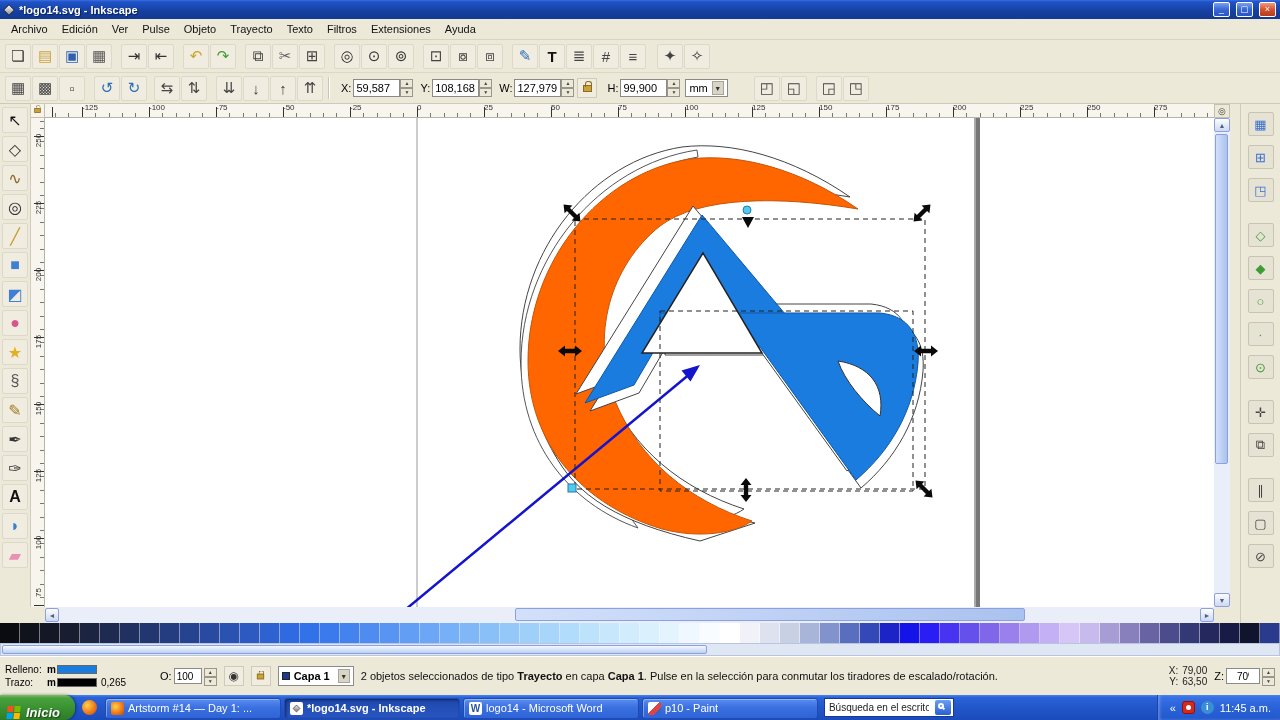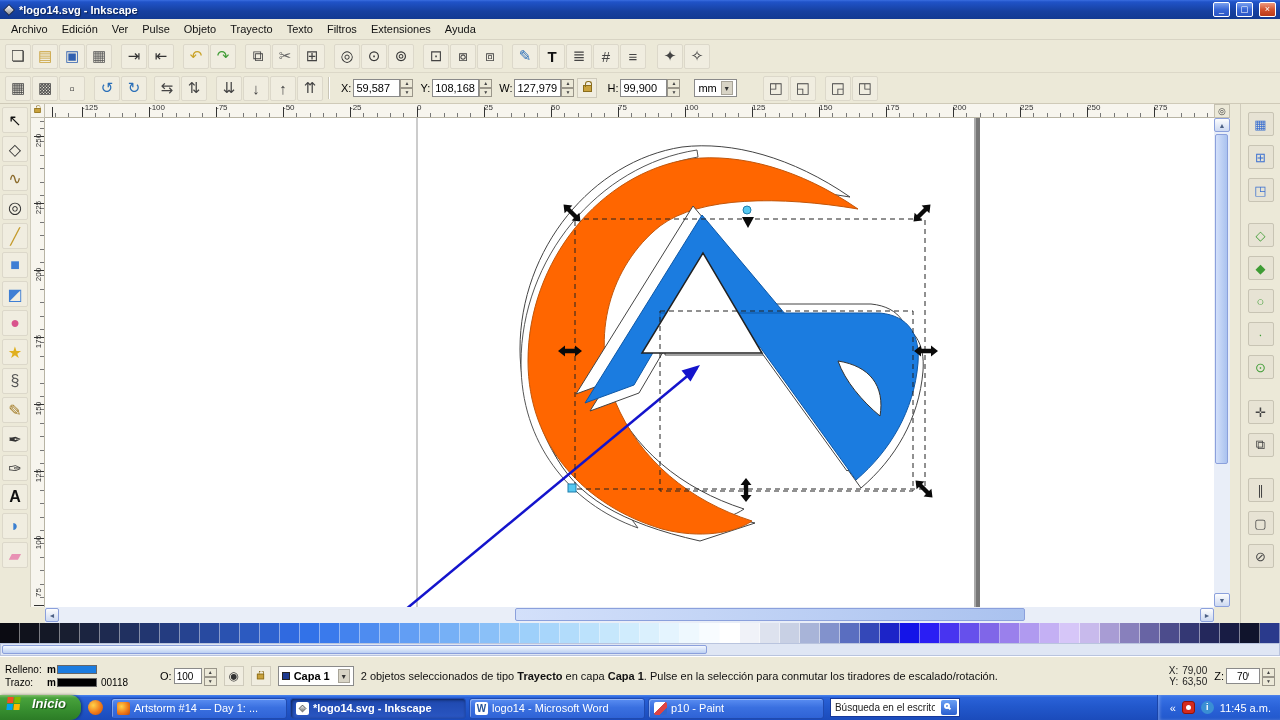--- a/index.html
+++ b/index.html
@@ -21,21 +21,21 @@
   .toolbar{position:absolute;left:0;width:1280px;display:flex;align-items:center;background:#ece9d8;padding:0 5px}
   #tb1{top:40px;height:33px;border-bottom:1px solid #dcd8c8}
   #tb2{top:73px;height:31px;border-bottom:1px solid #cfcab8}
   .tlist{display:flex;align-items:center}
   .tbtn{min-width:26px;height:25px;display:flex;align-items:center;justify-content:center;font-size:15px;border:1px solid #dcd8ca;border-radius:2px;background:#f0ede0;margin-right:1px}
   .vsep{width:2px;height:22px;border-left:1px solid #c9c5b6;border-right:1px solid #fff;margin:0 4px;flex:none}
   .fld-label{margin:0 2px 0 7px}
   input.num{width:47px;height:18px;border:1px solid #8a8a8a;background:#fff;font:11px "Liberation Sans",sans-serif;padding:0 2px}
   .spin{display:flex;flex-direction:column;width:13px;height:18px;flex:none}
   .spin span{flex:1;background:#ece9d8;border:1px solid #9a968a;font-size:5px;line-height:7px;text-align:center;color:#444}
-  .unit-select{display:flex;align-items:center;border:1px solid #8a8a8a;background:#fff;height:18px;padding:0 3px;margin-left:14px}
+  .unit-select{display:flex;align-items:center;border:1px solid #8a8a8a;background:#fff;height:18px;padding:0 3px;margin-left:5px}
   .dd-arrow{width:12px;height:14px;background:#d8d4c6;border:1px solid #a8a498;font-size:7px;text-align:center;line-height:13px;margin-left:4px;color:#333}
   .lockicon{width:9px;height:7px;background:#c9a23c;border:1px solid #8a6d1c;position:relative;display:inline-block}
   .lockicon::before{content:"";position:absolute;top:-5px;left:1px;width:5px;height:5px;border:1px solid #8a6d1c;border-bottom:none;border-radius:3px 3px 0 0}
   .lockbtn{width:20px;height:20px;display:flex;align-items:center;justify-content:center;border:1px solid #cfcbbc;background:#f0ede0;margin:0 3px}
   
   .toolbox{position:absolute;left:0;top:104px;width:31px;height:519px;background:#ece9d8;border-right:1px solid #d0ccbc;display:flex;flex-direction:column;align-items:center;gap:3px;padding-top:3px}
   .toolbox .tbtn{width:26px;height:26px;font-size:16px;margin:0}
   .toolbox-overflow{position:absolute;bottom:2px;left:4px;font-size:8px;color:#222}
   
   .ruler-corner{position:absolute;left:31px;top:104px;width:14px;height:14px;background:#f6f4ec;border-right:1px solid #c4c0b0;border-bottom:1px solid #c4c0b0;display:flex;align-items:center;justify-content:center}
@@ -76,21 +76,21 @@
   .sm-btn{width:20px;height:20px;display:flex;align-items:center;justify-content:center;border:1px solid #cfcbbc;background:#f0ede0;font-size:12px;color:#333}
   .layer-combo{display:flex;align-items:center;height:20px;border:1px solid #8a8a8a;background:#fff;padding:0 3px;gap:4px;flex:none;font-weight:bold}
   .layer-chip{width:8px;height:8px;background:#1d3a8f;border:1px solid #222}
   .statusmsg{flex:1;white-space:nowrap;overflow:hidden;font-size:11px;color:#111}
   .coords{margin-left:auto;flex:none;display:grid;grid-template-columns:auto auto;gap:0 4px;font-size:10px;text-align:right;color:#222}
   .zoomfld{display:flex;align-items:center;gap:2px;flex:none}
   .zoomfld input{width:34px;height:16px;border:1px solid #8a8a8a;font:10px "Liberation Sans",sans-serif;padding:0 10px}
   
   .taskbar{position:absolute;left:0;top:695px;width:1280px;height:25px;display:flex;align-items:center;
     background:linear-gradient(180deg,#4a85f0 0%,#2a62d8 10%,#2258cc 45%,#1b4bbb 100%)}
-  .startbtn{height:25px;padding:0 15px 8px 7px;display:flex;align-items:center;gap:11px;color:#fff;font-style:italic;font-weight:bold;font-size:13px;flex:none;
+  .startbtn{height:25px;padding:0 15px 0 7px;display:flex;align-items:flex-end;gap:5px;color:#fff;font-style:italic;font-weight:bold;font-size:13px;flex:none;
     background:linear-gradient(180deg,#7ebf6a 0%,#48a23c 12%,#389030 55%,#2c7c26 100%);border-radius:0 11px 11px 0;box-shadow:1px 0 3px rgba(0,0,0,.45);text-shadow:1px 1px 1px #1a4a14}
   .winflag{width:14px;height:14px;display:grid;grid-template-columns:6px 6px;grid-template-rows:6px 6px;gap:1px;transform:skewX(-6deg)}
   .winflag i{display:block}
   .quick{width:20px;height:20px;margin:0 3px 0 5px;display:flex;align-items:center;justify-content:center;flex:none}
   .ff-icon{width:15px;height:15px;border-radius:50%;background:radial-gradient(circle at 35% 35%,#ffd24a,#f07a1a 55%,#b84a10)}
   .task{width:176px;height:21px;margin:1px 1px 0 2px;display:flex;align-items:center;gap:4px;padding:0 5px;color:#fff;font-size:11px;white-space:nowrap;overflow:hidden;flex:none;
     background:linear-gradient(180deg,#5a8ef2,#3a70e0 45%,#2f63d6);border:1px solid #1f4ab0;border-radius:3px;box-shadow:inset 1px 1px 0 rgba(255,255,255,.35)}
   .task.active{background:linear-gradient(180deg,#1e48ae,#2a56c2);box-shadow:inset 1px 1px 3px rgba(0,0,0,.5);font-weight:bold}
   .ticon{width:13px;height:13px;border-radius:2px;flex:none}
   .ink-ticon{background:#fff;display:flex;align-items:center;justify-content:center}
@@ -444,21 +444,21 @@
 
   <div class="statusbar">
     <div class="fillstroke">
       <span>Relleno:</span>
       <b>m</b>
       <span class="swatch" style="background:#1b7ce0"></span>
       <span></span>
       <span>Trazo:</span>
       <b>m</b>
       <span class="swatch" style="background:#000"></span>
-      <span>00118</span>
+      <span>0,265</span>
     </div>
     <div class="opacity">
       <span>O:</span>
       <input value="100" style="">
       <span class="spin" style="height:16px">
           <span>▲</span>
           <span>▼</span>
         </span>
     </div>
     <span class="sm-btn">◉</span>

